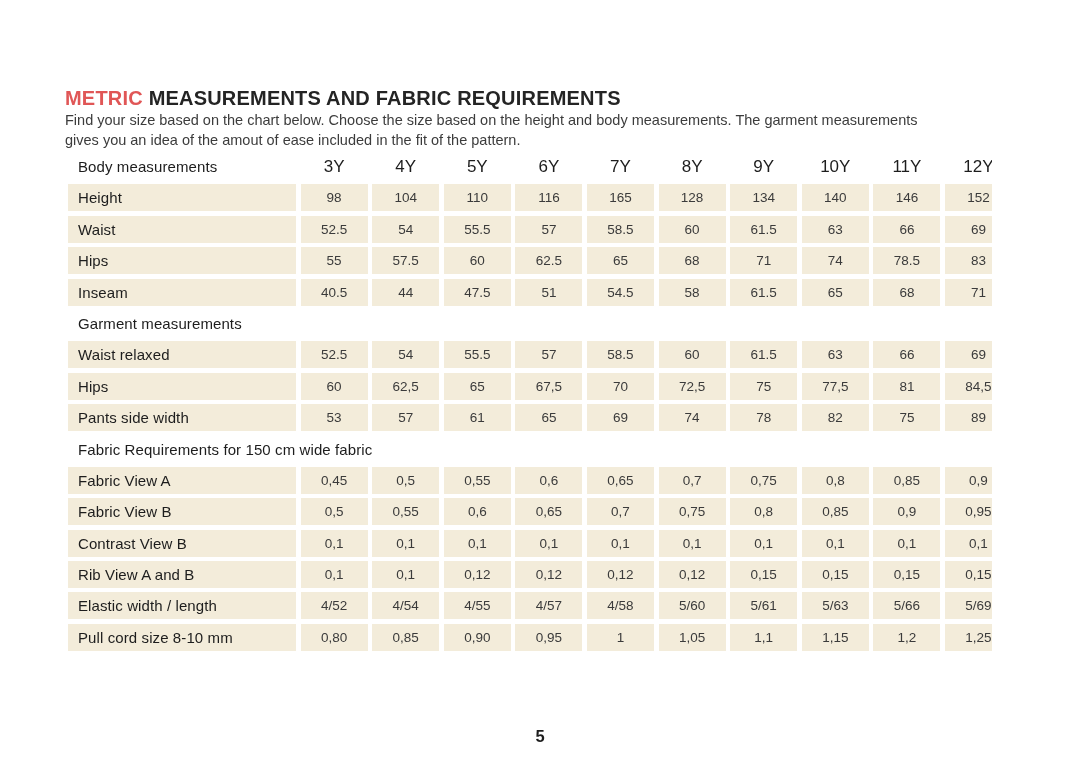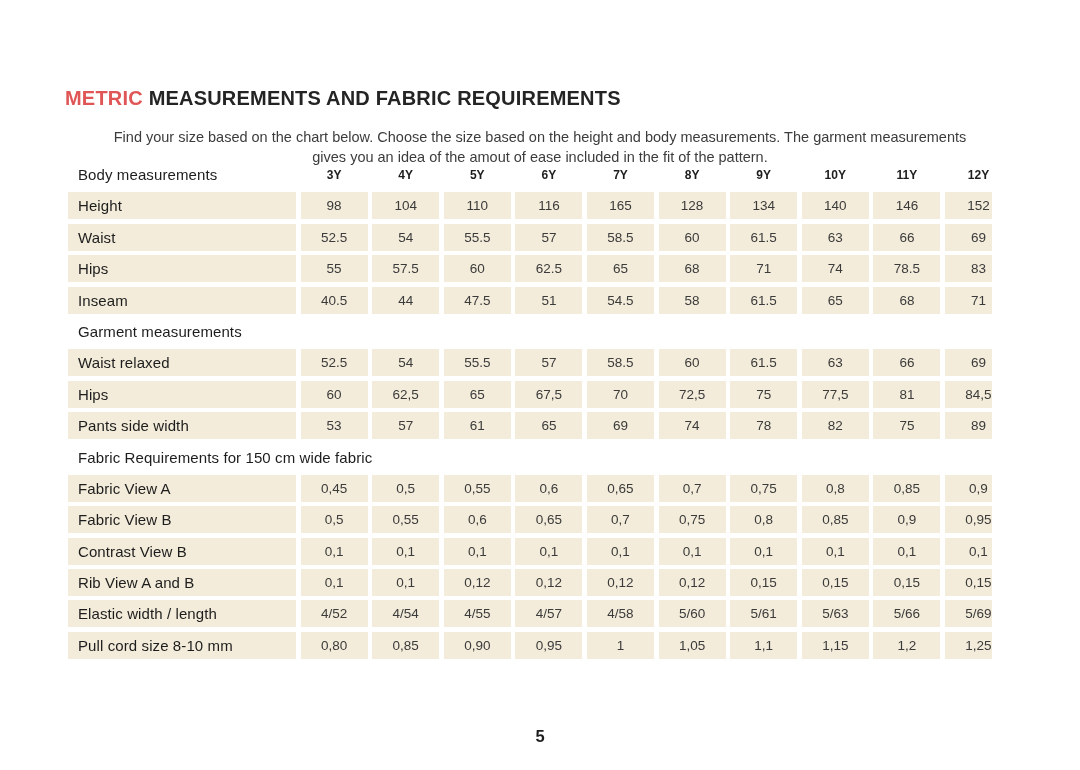--- a/index.html
+++ b/index.html
@@ -23,32 +23,31 @@
     font-size: 20px;
     font-weight: 700;
     letter-spacing: 0.2px;
     color: #242424;
     white-space: nowrap;
   }
   .title .accent { color: #e05656; }
   .intro {
     position: absolute;
     left: 65px;
-    top: 128px;
+    top: 111px;
     margin: 0;
     font-size: 14.5px;
     line-height: 19.5px;
     color: #3c3c3c;
     width: 950px;
-    text-align: center;
   }
   .size-table {
     position: absolute;
     left: 68px;
-    top: 161px;
+    top: 153px;
     width: 944px;
     display: grid;
     grid-template-columns: 228px repeat(10, 1fr);
     column-gap: 4.6px;
     row-gap: 4.4px;
     grid-auto-rows: 27px;
   }
   .cell {
     display: flex;
     align-items: center;
@@ -59,22 +58,22 @@
   }
   .label-cell {
     justify-content: flex-start;
     padding-left: 10px;
     font-size: 15px;
     color: #1d1d1d;
     letter-spacing: 0.1px;
   }
   .header-cell {
     background: transparent;
-    font-weight: 700;
-    font-size: 12px;
+    font-weight: 400;
+    font-size: 17px;
     color: #1d1d1d;
   }
   .section-cell {
     background: transparent;
     font-weight: 400;
     font-size: 15px;
     color: #1d1d1d;
     justify-content: flex-start;
     padding-left: 10px;
     letter-spacing: 0.1px;

